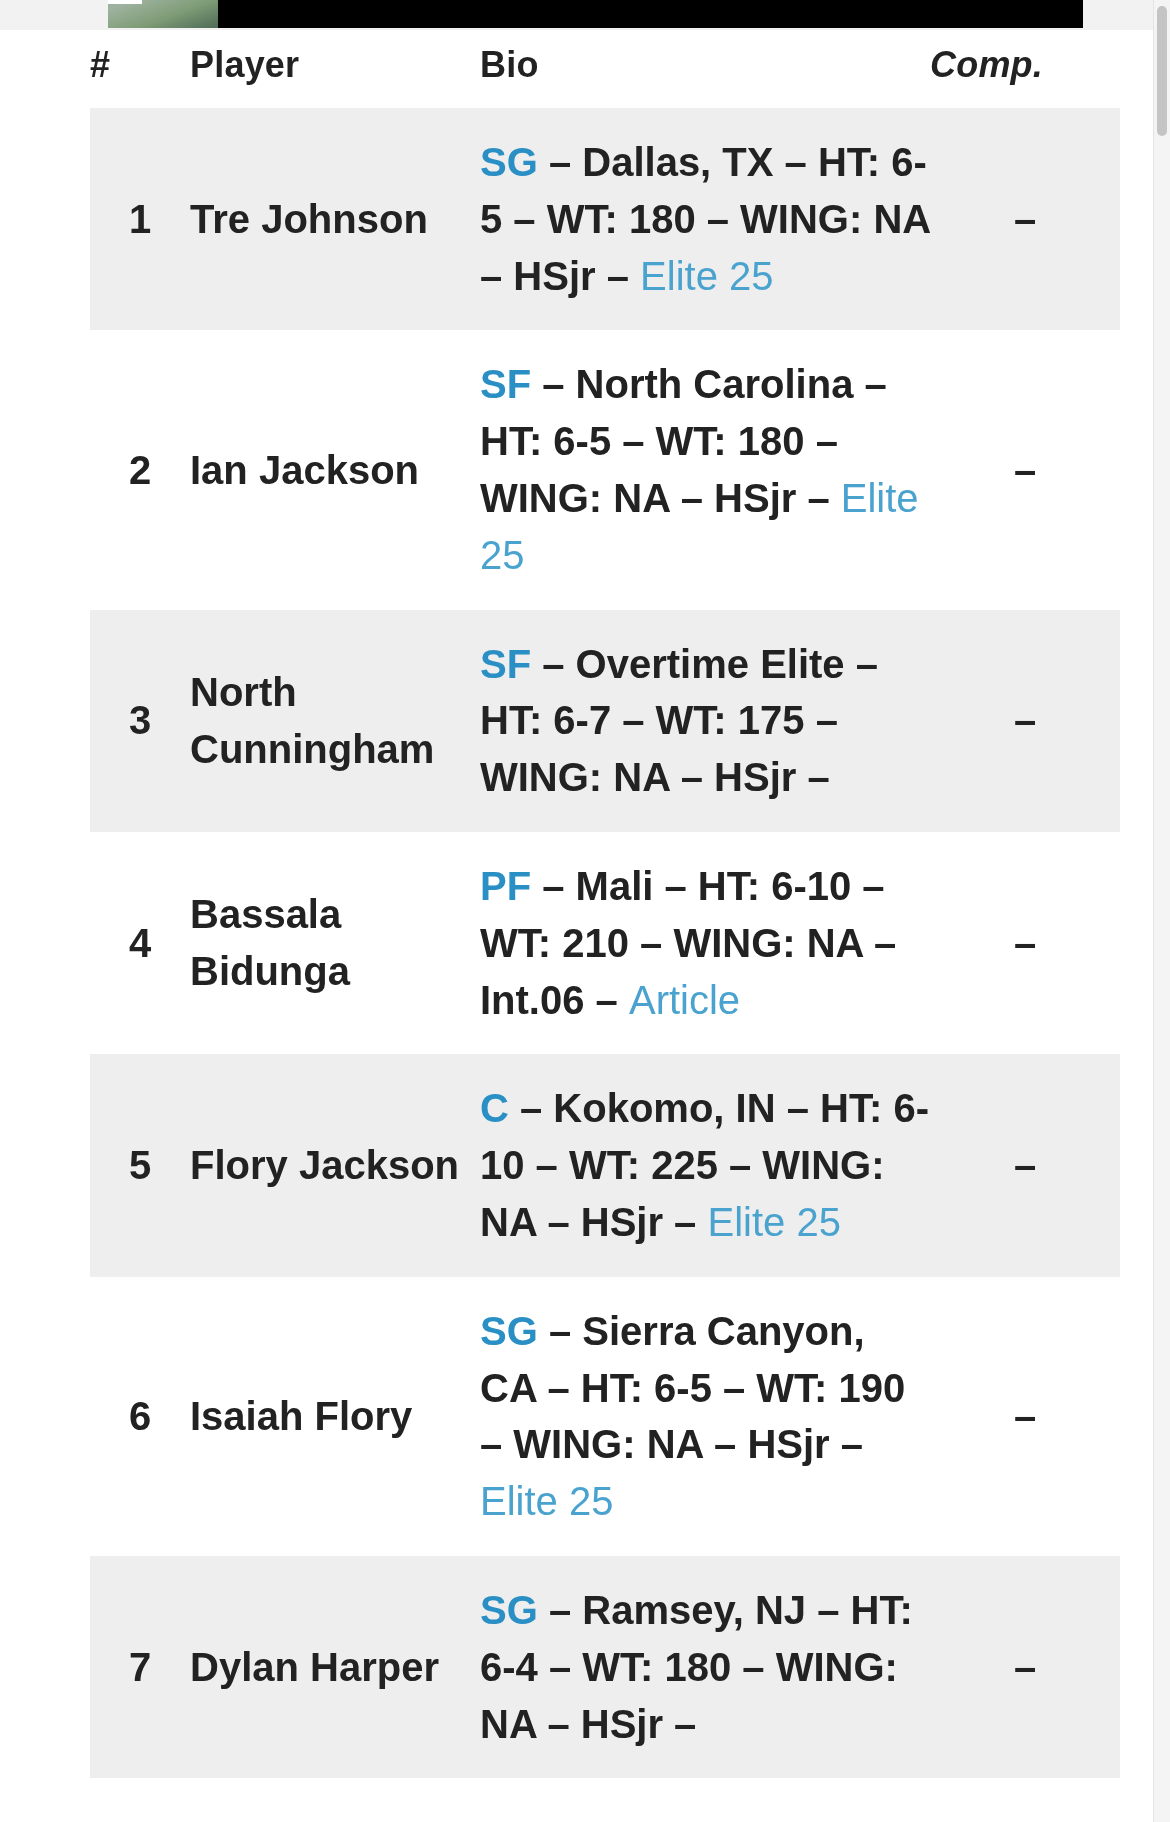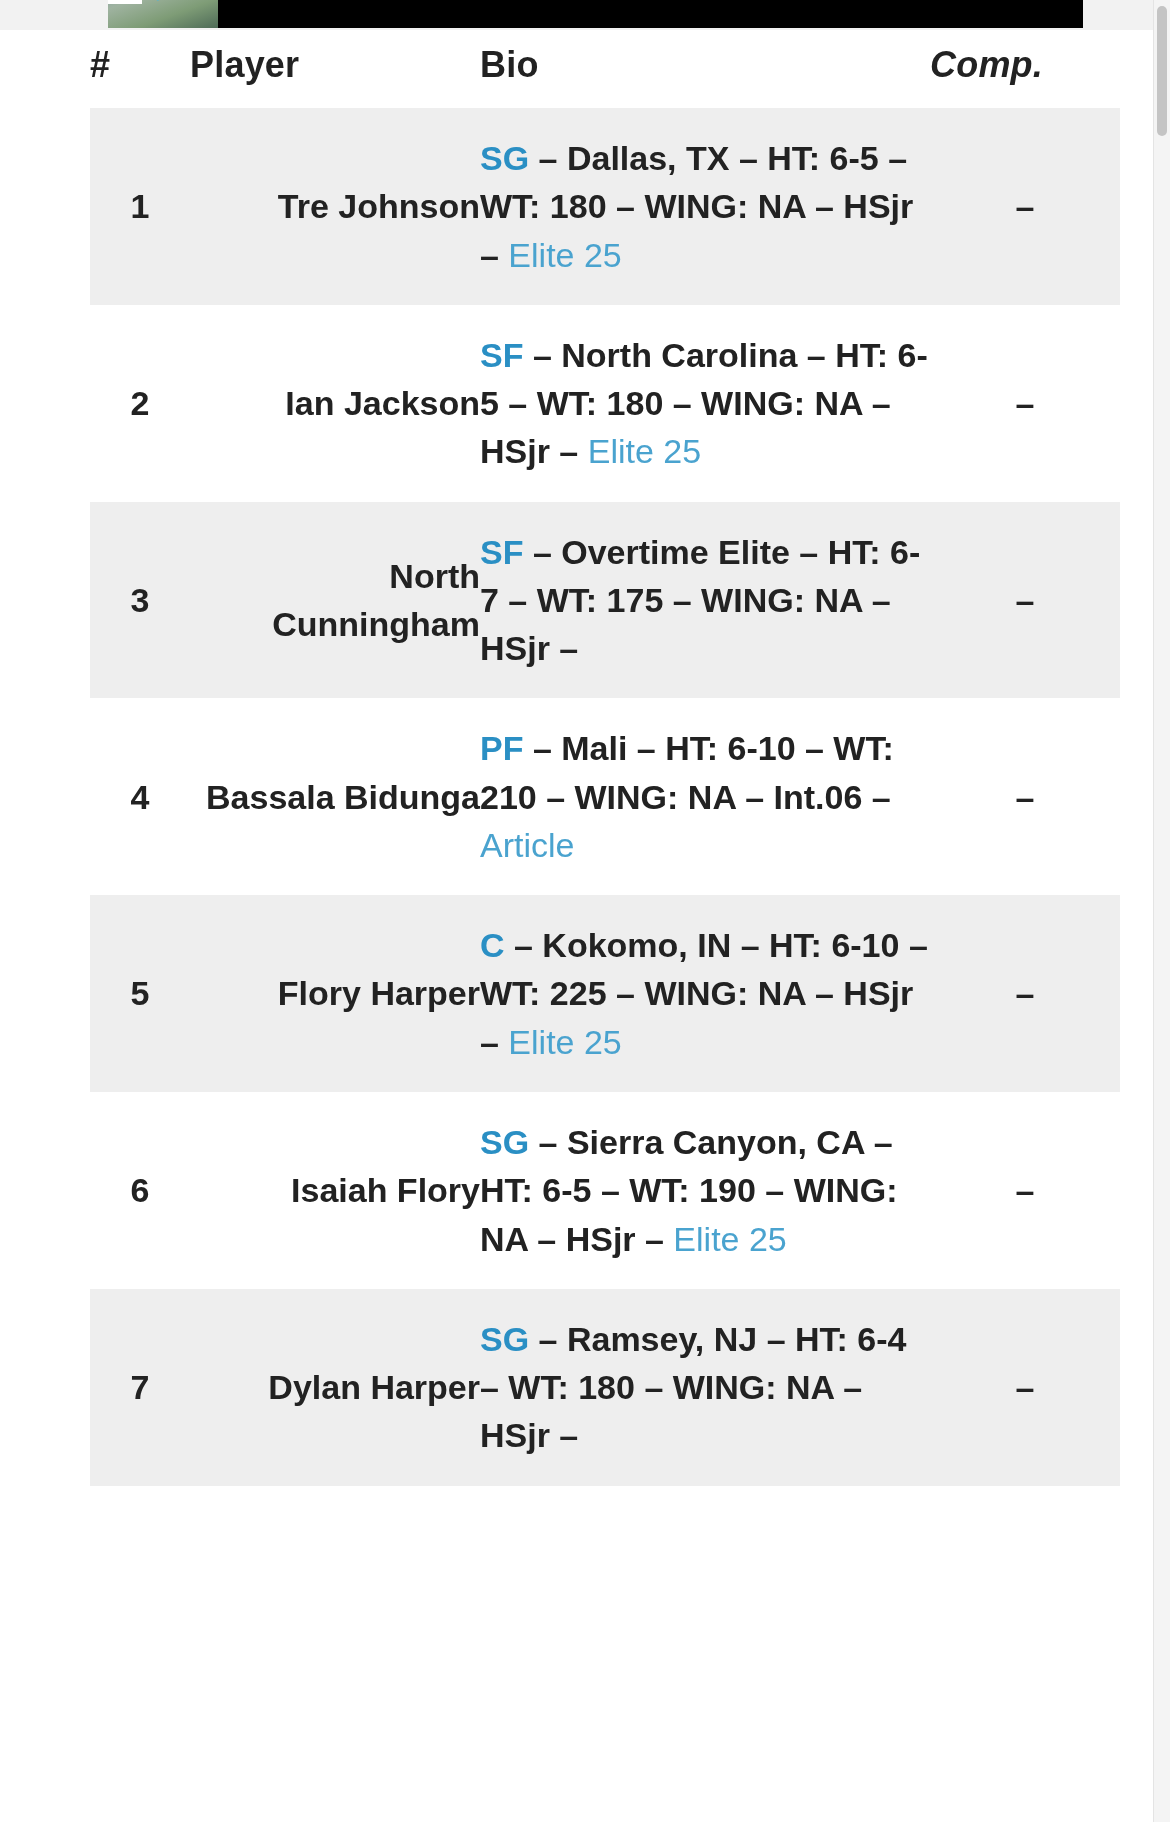--- a/index.html
+++ b/index.html
@@ -112,31 +112,31 @@
   th.h-play { text-align: center; padding-left: 0; }
   th.h-bio  { text-align: left; padding-left: 8px; }
   th.h-comp { text-align: center; font-style: italic; }
 
   table.ranking tbody tr.odd  { background: #eeeeee; }
   table.ranking tbody tr.even { background: #ffffff; }
 
   table.ranking td {
     vertical-align: middle;
     padding: 26px 0;
-    font-size: 34px;
+    font-size: 40px;
     line-height: 1.42;
     color: #222222;
   }
   td.rank {
     text-align: center;
     font-weight: bold;
     font-size: 36px;
   }
   td.player {
-    text-align: right;
+    text-align: left;
     font-weight: bold;
     color: #2a8fc4;
     font-size: 36px;
     padding-left: 6px;
     padding-right: 6px;
   }
   td.bio {
     padding-left: 8px;
     padding-right: 24px;
     font-weight: bold;
@@ -213,21 +213,21 @@
 
       <tr class="even">
         <td class="rank">4</td>
         <td class="player">Bassala Bidunga</td>
         <td class="bio"><span class="pos">PF</span><span class="sep"> – Mali – HT: 6-10 – WT: 210 – WING: NA – Int.06 – </span><span class="lnk">Article</span></td>
         <td class="comp">–</td>
       </tr>
 
       <tr class="odd">
         <td class="rank">5</td>
-        <td class="player">Flory Harper</td>
+        <td class="player">Flory Jackson</td>
         <td class="bio"><span class="pos">C</span><span class="sep"> – Kokomo, IN – HT: 6-10 – WT: 225 – WING: NA – HSjr – </span><span class="lnk">Elite 25</span></td>
         <td class="comp">–</td>
       </tr>
 
       <tr class="even">
         <td class="rank">6</td>
         <td class="player">Isaiah Flory</td>
         <td class="bio"><span class="pos">SG</span><span class="sep"> – Sierra Canyon, CA – HT: 6-5 – WT: 190 – WING: NA – HSjr – </span><span class="lnk">Elite 25</span></td>
         <td class="comp">–</td>
       </tr>

